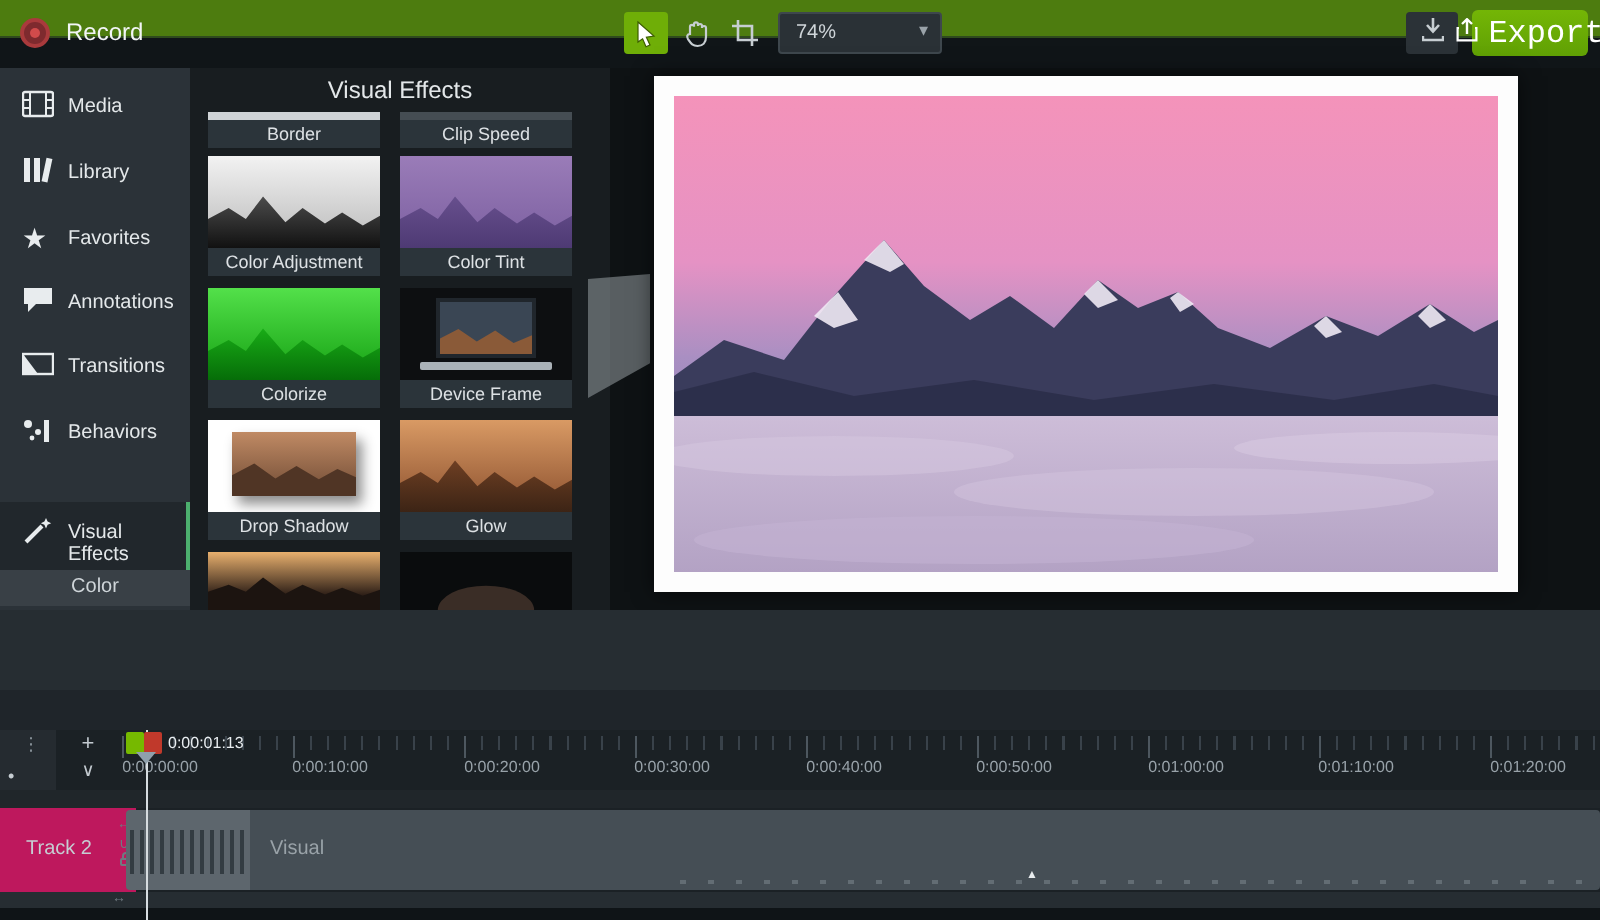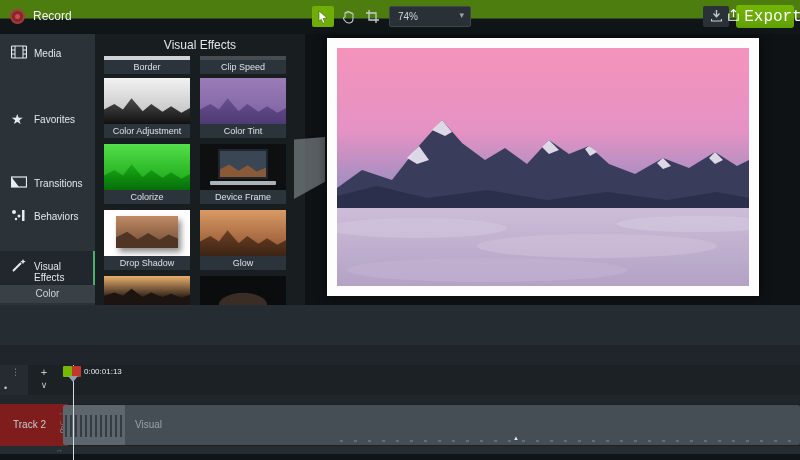--- a/index.html
+++ b/index.html
@@ -103,21 +103,21 @@
   .tl-chev { left:36px; top:14px; width:16px; height:13px; font-size:9px; color:#c3cad0;
     text-align:center; line-height:13px; }
   .ruler { left:58px; top:0; width:742px; height:30px; }
   .minor-ticks { position:absolute; left:3px; top:3px; width:739px; height:7px;
     background:repeating-linear-gradient(90deg,#39424a 0 1px,transparent 1px 8.55px); }
   .major-ticks { position:absolute; left:3px; top:3px; width:739px; height:11px;
     background:repeating-linear-gradient(90deg,#4d575f 0 1px,transparent 1px 85.5px); }
   .rlab { position:absolute; top:14px; transform:translateX(-50%); font-size:8px; color:#98a2a9; }
   .track-gap { left:0; top:30px; width:800px; height:9px; background:#20262a; }
   .track2 { left:0; top:39px; width:800px; height:42px; }
-  .t-head { position:absolute; left:0; top:0; width:68px; height:42px; background:#7f1d1d; }
+  .t-head { position:absolute; left:0; top:0; width:68px; height:42px; background:#be185d; }
   .t-head .nm { position:absolute; left:13px; top:15px; font-size:10px; color:#c6cdd2; }
   .t-ics { position:absolute; left:56px; top:4px; width:12px; font-size:7px; color:#6f7a80;
     text-align:center; line-height:10px; }
   .lockbox { width:5px; height:4px; border:1px solid #6f7a80; border-radius:1px; margin:1px auto 0; }
   .lockbox::before { content:""; display:block; width:3px; height:3px; border:1px solid #6f7a80;
     border-bottom:none; border-radius:2px 2px 0 0; margin:-4px auto 0; }
   .clip { position:absolute; left:70px; top:1px; width:730px; height:40px; background:#454e55;
     border-radius:2px; }
   .clip-head { position:absolute; left:-7px; top:0; width:62px; height:40px; background:#5d666d;
     border-radius:2px 0 0 2px; overflow:hidden; }
@@ -193,23 +193,37 @@
   </div>
 
   <div class="abs sidebar">
     <div class="side-item" style="top:4px">
       <span class="ic"><svg width="16" height="14" viewBox="0 0 16 14">
             <rect x="0.5" y="1" width="15" height="12" rx="1" fill="none" stroke="#e8ecee" stroke-width="1.2"></rect>
             <path d="M4 1 V13 M12 1 V13 M0.5 5 H4 M0.5 9 H4 M12 5 H15.5 M12 9 H15.5" stroke="#e8ecee" stroke-width="1"></path>
           </svg></span>
       <span class="lb">Media</span>
     </div>
+    <div class="side-item" style="top:37px">
+      <span class="ic"><svg width="16" height="14" viewBox="0 0 16 14">
+            <rect x="1" y="1" width="3" height="12" fill="#e8ecee"></rect>
+            <rect x="6" y="1" width="3" height="12" fill="#e8ecee"></rect>
+            <rect x="11" y="1" width="3" height="12" transform="rotate(12 12 7)" fill="#e8ecee"></rect>
+          </svg></span>
+      <span class="lb">Library</span>
+    </div>
     <div class="side-item" style="top:70px">
       <span class="ic" style="font-size:14px;color:#e8ecee">★</span>
       <span class="lb">Favorites</span>
+    </div>
+    <div class="side-item" style="top:102px">
+      <span class="ic"><svg width="16" height="14" viewBox="0 0 16 14">
+            <path d="M1 1 H15 V9 H7 L3 13 V9 H1 Z" fill="#e8ecee"></path>
+          </svg></span>
+      <span class="lb">Annotations</span>
     </div>
     <div class="side-item" style="top:134px">
       <span class="ic"><svg width="16" height="14" viewBox="0 0 16 14">
             <rect x="0.5" y="2" width="15" height="10" fill="none" stroke="#e8ecee" stroke-width="1.2"></rect>
             <path d="M0.5 2 L8 12 H0.5 Z" fill="#e8ecee"></path>
           </svg></span>
       <span class="lb">Transitions</span>
     </div>
     <div class="side-item" style="top:167px">
       <span class="ic"><svg width="16" height="14" viewBox="0 0 16 14">
@@ -322,20 +336,33 @@
   </div>
 
   <div class="abs tl">
     <div class="abs gutter">
       <span class="dots">⋮</span>
       <span class="dot">•</span>
     </div>
     <div class="abs tl-plus">+</div>
     <div class="abs tl-chev">∨</div>
 
+    <div class="abs ruler">
+      <div class="minor-ticks"></div>
+      <div class="major-ticks"></div>
+      <span class="rlab" style="left:22px">0:00:00:00</span>
+      <span class="rlab" style="left:107px">0:00:10:00</span>
+      <span class="rlab" style="left:193px">0:00:20:00</span>
+      <span class="rlab" style="left:278px">0:00:30:00</span>
+      <span class="rlab" style="left:364px">0:00:40:00</span>
+      <span class="rlab" style="left:449px">0:00:50:00</span>
+      <span class="rlab" style="left:535px">0:01:00:00</span>
+      <span class="rlab" style="left:620px">0:01:10:00</span>
+      <span class="rlab" style="left:706px">0:01:20:00</span>
+    </div>
 
     <div class="abs track-gap"></div>
 
     <div class="abs track2">
       <div class="t-head">
         <span class="nm">Track 2</span>
       </div>
       <div class="t-ics">
         <div>↔</div>
         <div>∪</div>

